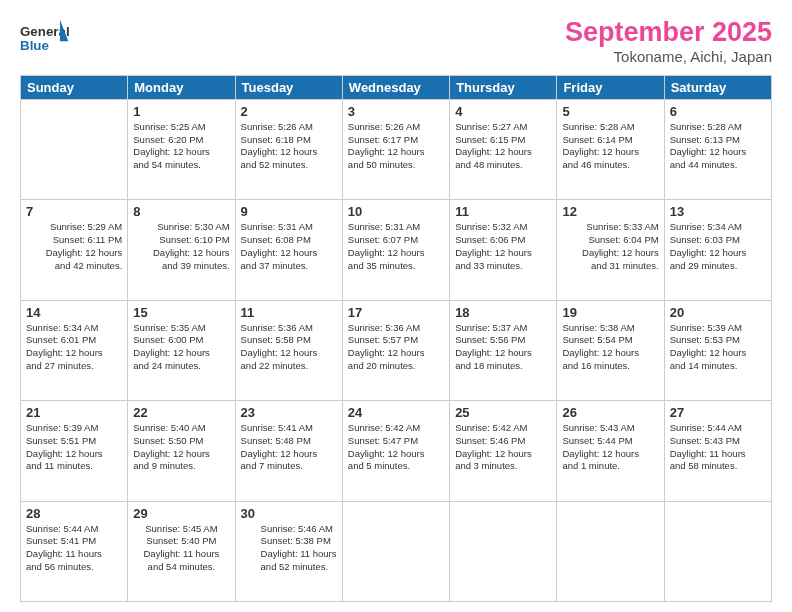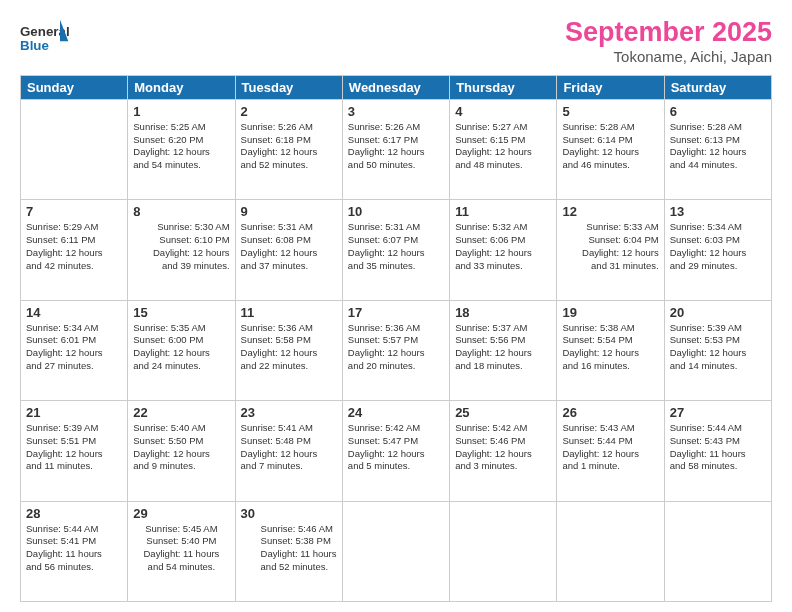--- a/index.html
+++ b/index.html
@@ -156,21 +156,21 @@
             <span class="day-num">6</span>
             <div class="cell-info" style="white-space: pre-line;">Sunrise: 5:28 AM
 Sunset: 6:13 PM
 Daylight: 12 hours
 and 44 minutes.</div>
           </td>
         </tr>
         <tr>
           <td>
             <span class="day-num">7</span>
-            <div class="cell-info" style="white-space: pre-line;">Sunrise: 5:29 AM
+            <div class="cell-info" style="white-space: pre-line; text-align: right;">Sunrise: 5:29 AM
 Sunset: 6:11 PM
 Daylight: 12 hours
 and 42 minutes.</div>
           </td>
           <td>
             <span class="day-num">8</span>
             <div class="cell-info" style="white-space: pre-line; text-align: right;">Sunrise: 5:30 AM
 Sunset: 6:10 PM
 Daylight: 12 hours
 and 39 minutes.</div>

